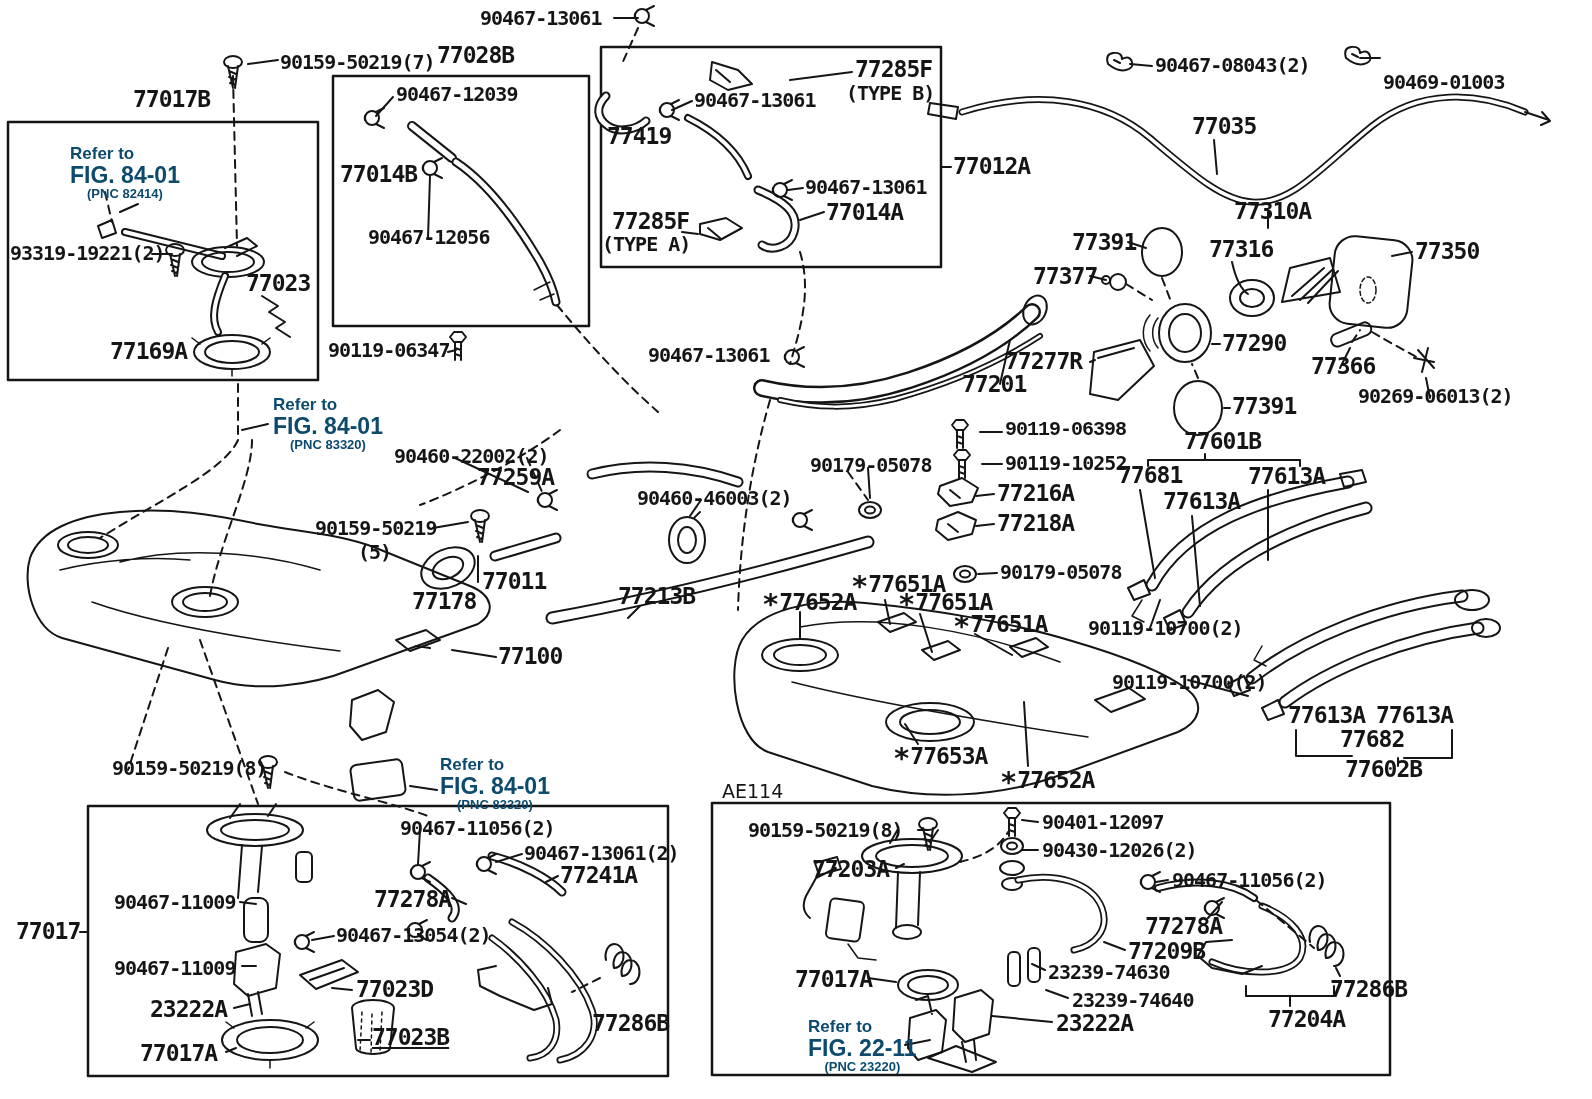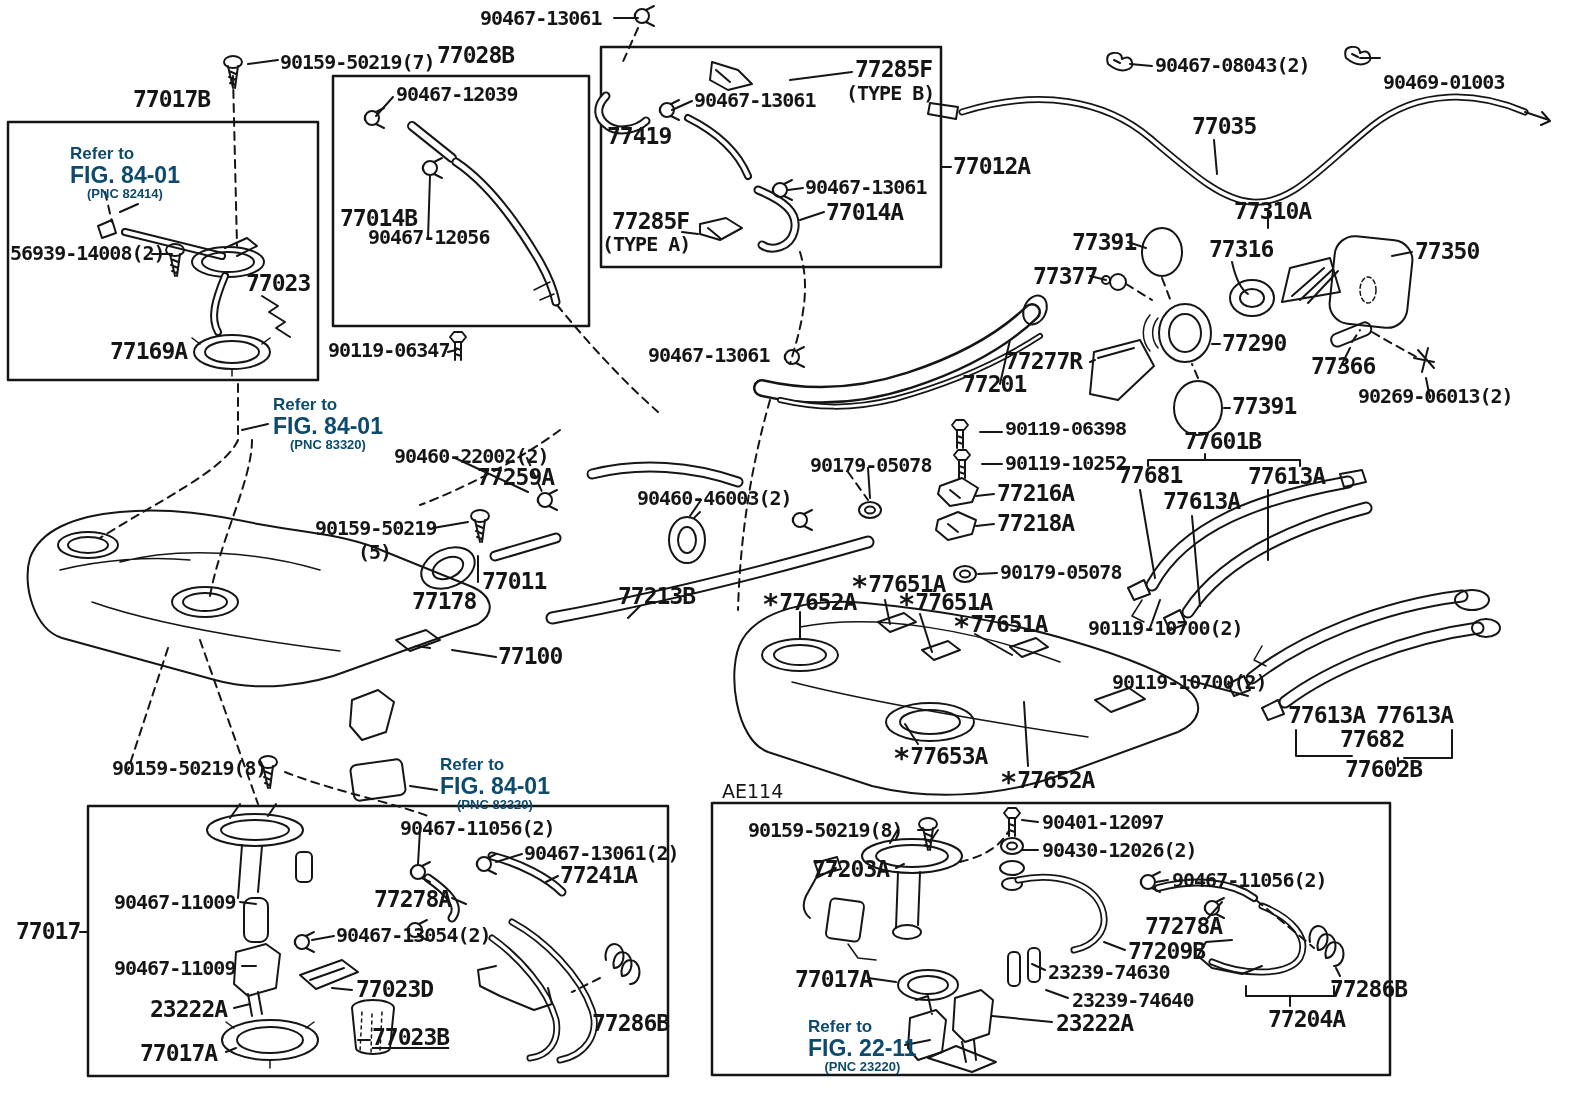--- a/index.html
+++ b/index.html
@@ -312,25 +312,25 @@
     <path d="M1290,1006 L1290,996 M1246,996 L1334,996 M1246,996 L1246,986 M1334,996 L1334,986"></path>
     <path d="M437,790 L410,786 M268,424 L242,430 M905,1045 L930,1040"></path>
   </g>
 </svg>
 
 <div id="labels-layer">
       <div class="plabel md" style="left: 480px; top: 8px;">90467-13061</div>
       <div class="plabel md" style="left: 280px; top: 52px;">90159-50219(7)</div>
       <div class="plabel lg" style="left: 437px; top: 44px;">77028B</div>
       <div class="plabel lg" style="left: 133px; top: 88px;">77017B</div>
-      <div class="plabel md" style="left: 10px; top: 243px;">56939-14008(2)</div>
+      <div class="plabel md" style="left: 10px; top: 243px;">93319-19221(2)</div>
       <div class="plabel lg" style="left: 246px; top: 272px;">77023</div>
       <div class="plabel lg" style="left: 110px; top: 340px;">77169A</div>
       <div class="plabel md" style="left: 396px; top: 84px;">90467-12039</div>
-      <div class="plabel lg" style="left: 340px; top: 163px; margin-top: 44px;">77014B</div>
+      <div class="plabel lg" style="left: 340px; top: 163px;">77014B</div>
       <div class="plabel md" style="left: 368px; top: 227px;">90467-12056</div>
       <div class="plabel md" style="left: 328px; top: 340px;">90119-06347</div>
       <div class="plabel lg" style="left: 855px; top: 58px;">77285F</div>
       <div class="plabel md" style="left: 846px; top: 83px;">(TYPE B)</div>
       <div class="plabel md" style="left: 694px; top: 90px;">90467-13061</div>
       <div class="plabel lg" style="left: 607px; top: 125px;">77419</div>
       <div class="plabel lg" style="left: 612px; top: 210px;">77285F</div>
       <div class="plabel md" style="left: 602px; top: 234px;">(TYPE A)</div>
       <div class="plabel md" style="left: 805px; top: 177px;">90467-13061</div>
       <div class="plabel lg" style="left: 826px; top: 201px;">77014A</div>

